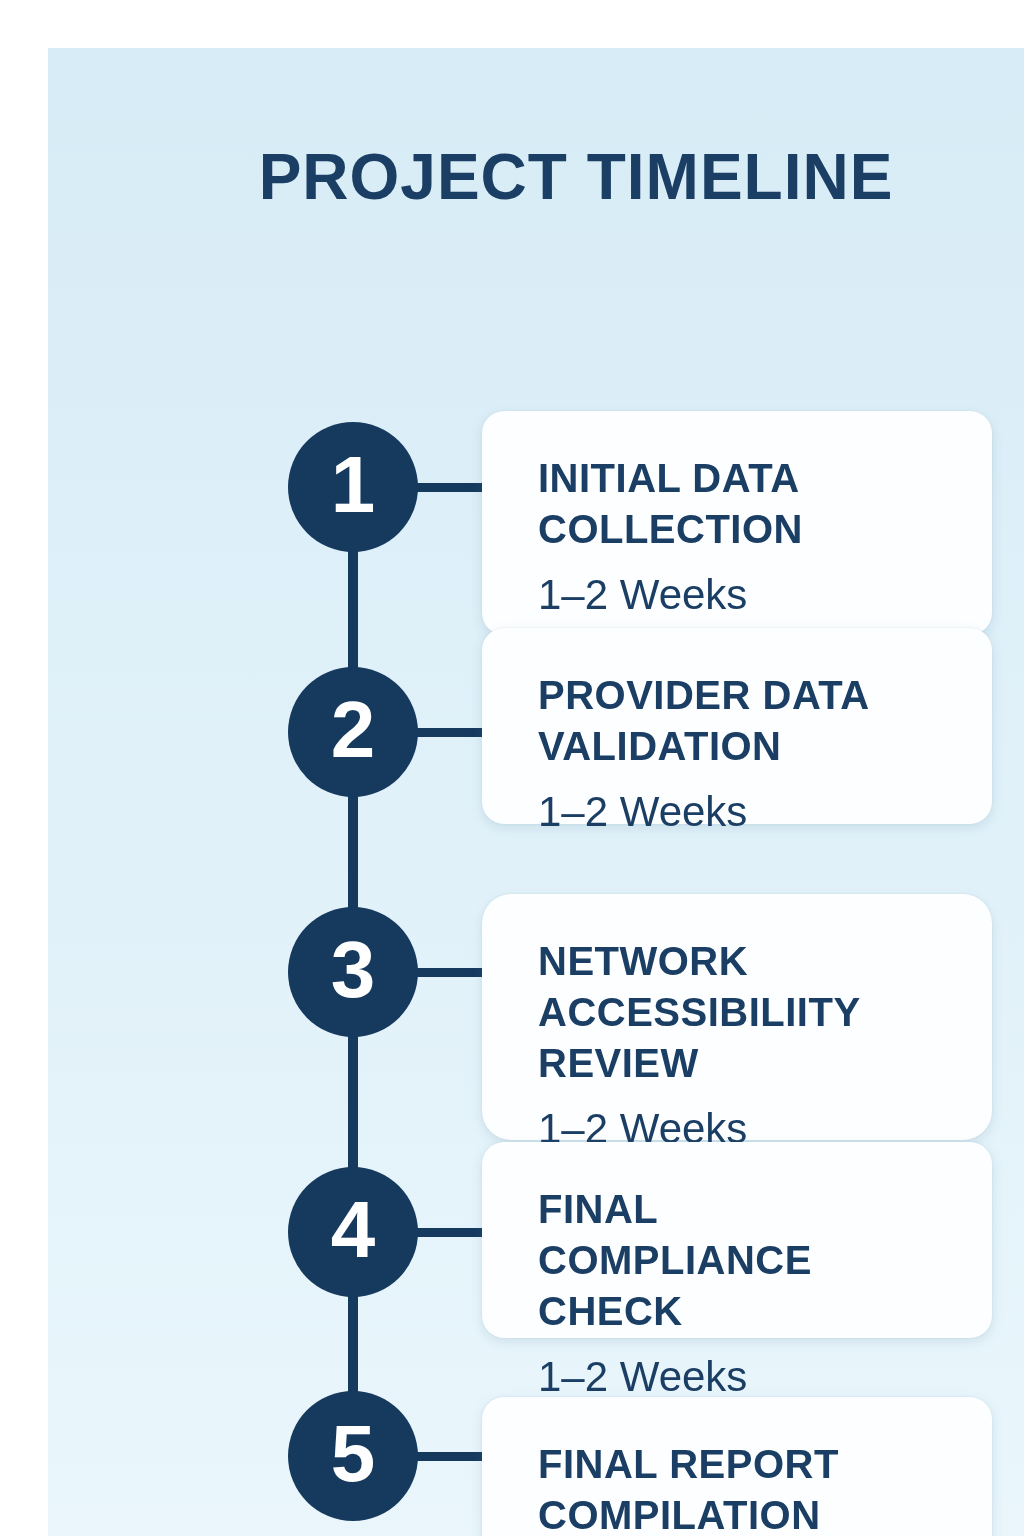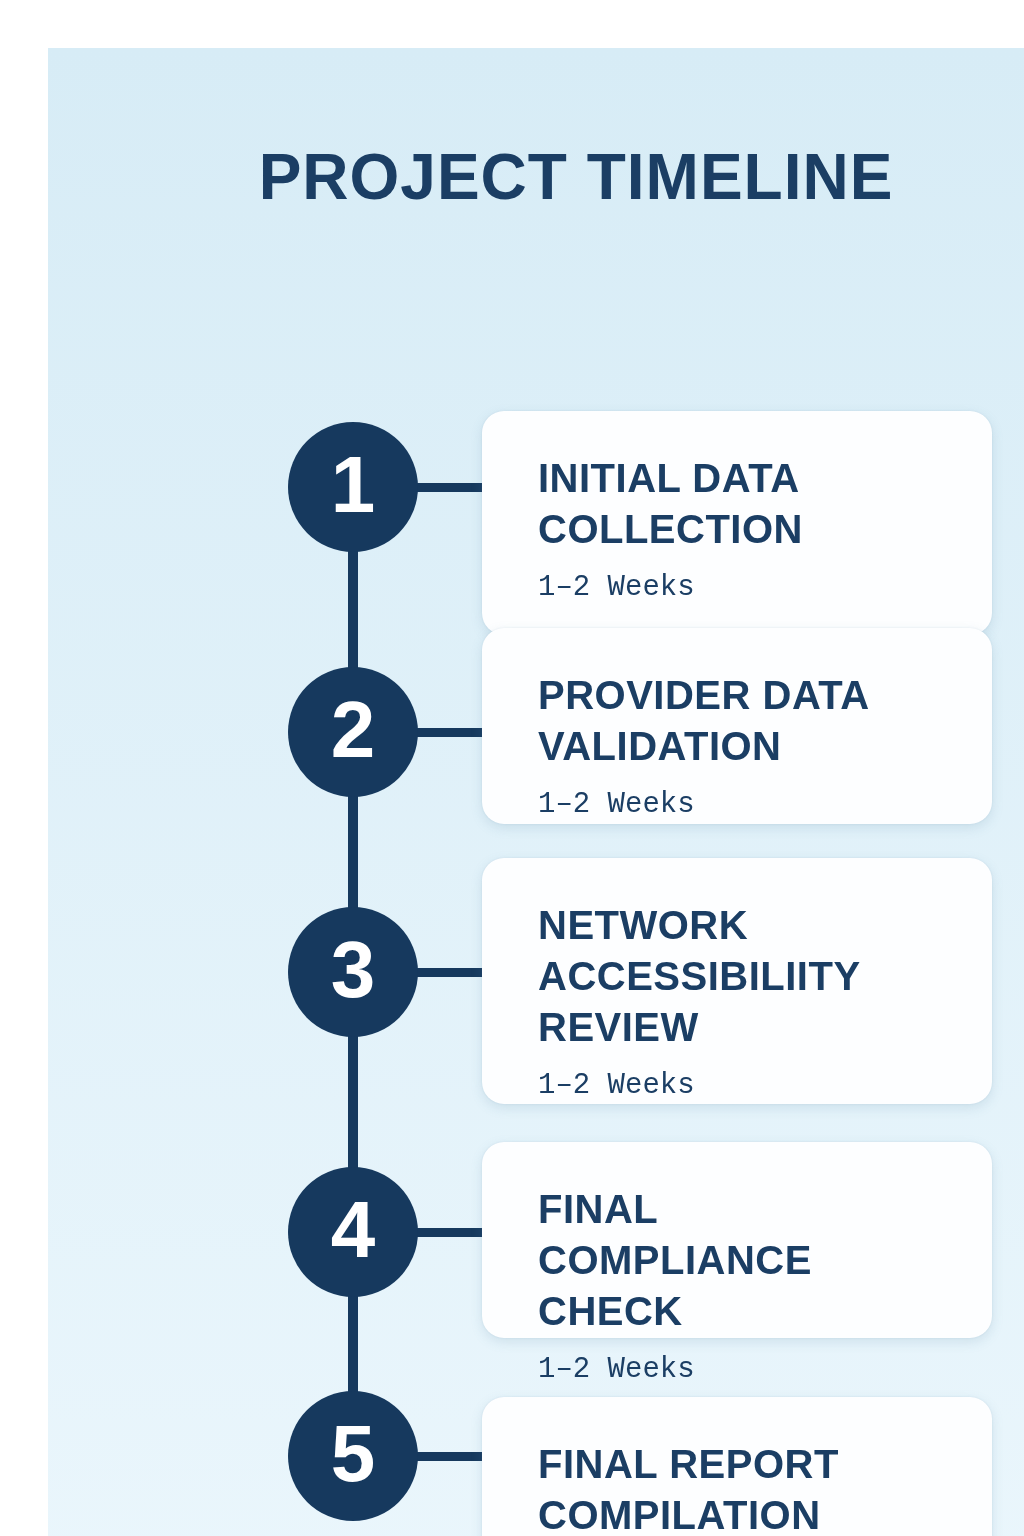--- a/index.html
+++ b/index.html
@@ -88,29 +88,28 @@
   }
   .card-title {
     font-size: 40px;
     font-weight: 700;
     line-height: 51px;
     letter-spacing: 0.5px;
     color: var(--text-navy);
   }
   .card-duration {
     margin-top: 9px;
-    font-size: 29px;
+    font-size: 42px;
     font-weight: 500;
     color: var(--text-navy);
-    font-family: Liberation Mono, monospace;
   }
   
   .circle.p1 { top: 358px; }  .connector.p1 { top: 419px; }  .card.p1 { top: 347px; height: 224px; }
   .circle.p2 { top: 603px; }  .connector.p2 { top: 664px; }  .card.p2 { top: 564px; height: 196px; }
-  .circle.p3 { top: 843px; }  .connector.p3 { top: 904px; }  .card.p3 { top: 794px; height: 246px; }
+  .circle.p3 { top: 843px; }  .connector.p3 { top: 904px; }  .card.p3 { top: 830px; height: 246px; border-radius: 29px; }
   .circle.p4 { top: 1103px; } .connector.p4 { top: 1164px; } .card.p4 { top: 1078px; height: 196px; }
   .circle.p5 { top: 1327px; } .connector.p5 { top: 1388px; } .card.p5 { top: 1333px; height: 196px; }
 </style>
 </head>
 <body>
 
 <div class="canvas">
 
   <h1 class="page-title">PROJECT TIMELINE</h1>
 

